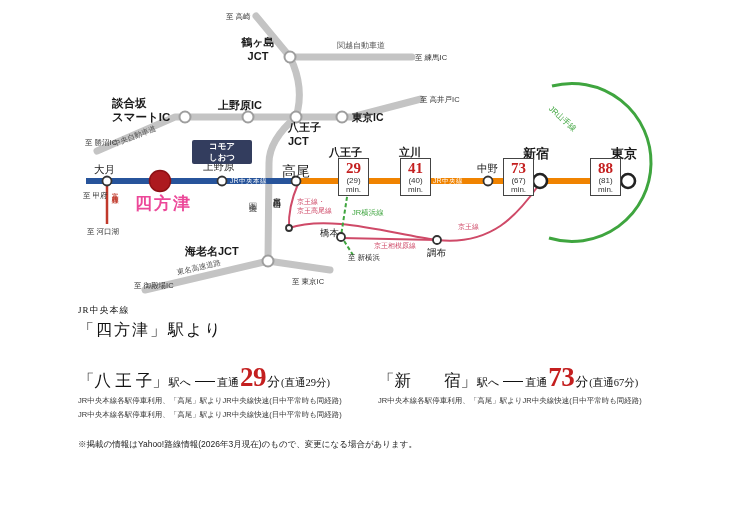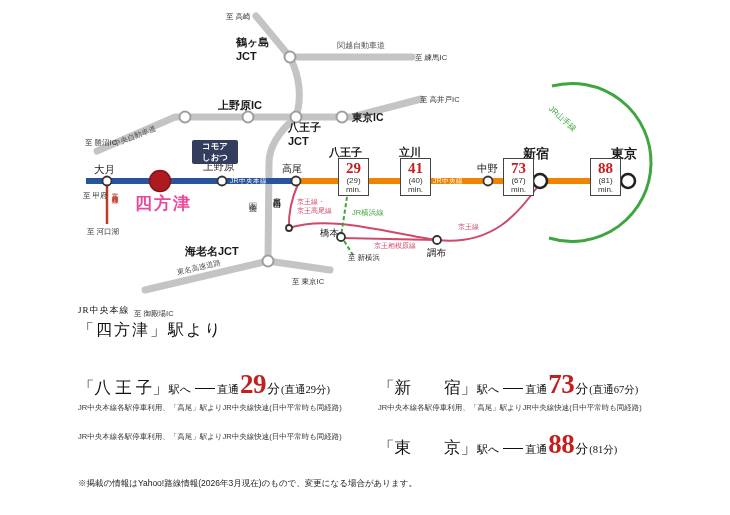--- a/index.html
+++ b/index.html
@@ -4,33 +4,33 @@
 <style>
   html,body{margin:0;padding:0;background:#fff;}
   body{width:730px;height:515px;overflow:hidden;position:relative;
        font-family:"Liberation Sans",sans-serif;color:#111;}
   .map{position:absolute;left:0;top:0;width:730px;height:300px;}
   .map svg{position:absolute;left:0;top:0;}
   .lbl{position:absolute;white-space:pre-line;line-height:1.25;color:#1a1a1a;}
   .v{writing-mode:vertical-rl;text-orientation:upright;letter-spacing:1px;}
   .bold{font-weight:700;}
   .onrail{color:#fff;letter-spacing:.5px;line-height:1;}
-  .komoa{position:absolute;left:192px;top:140px;width:46px;height:24px;background:#333d5e;
+  .komoa{position:absolute;left:192px;top:140px;width:60px;height:24px;background:#333d5e;
          color:#fff;font-size:8.5px;font-weight:700;text-align:center;line-height:1.35;
          white-space:pre-line;border-radius:2px;padding-top:1px;box-sizing:border-box;}
   .timebox{position:absolute;width:31px;height:38px;background:#fff;border:1.2px solid #444;
            text-align:center;box-sizing:border-box;padding-top:2px;}
   .tb-num{font-family:"Liberation Serif",serif;font-weight:700;font-size:15px;line-height:15px;color:#c41f1f;}
   .tb-paren{font-size:8px;line-height:9px;color:#333;}
   .tb-unit{font-size:8px;line-height:9px;color:#333;}
   .info{position:absolute;left:0;top:300px;width:730px;box-sizing:border-box;
         padding:4px 28px 0 78px;font-family:"Liberation Serif",serif;}
   .info-line{font-size:9px;letter-spacing:1px;}
   .info-from{font-size:16px;letter-spacing:2px;margin-top:3px;}
-  .routes{display:grid;grid-template-columns:300px 1fr;row-gap:15px;margin-top:28px;}
+  .routes{display:grid;grid-template-columns:300px 1fr;margin-top:21px;}
   .route-main{white-space:nowrap;}
   .r-name{font-size:16.5px;}
   .r-eki{font-size:11px;}
   .r-dash{display:inline-block;width:20px;height:1px;background:#111;vertical-align:4px;margin:0 2px 0 4px;}
   .r-via{font-size:11px;}
   .r-num{font-size:27px;font-weight:700;color:#c41f1f;letter-spacing:-.5px;padding:0 1px;}
   .r-fun{font-size:13px;}
   .r-paren{font-size:10.5px;margin-left:1px;}
   .route-note{font-family:"Liberation Sans",sans-serif;font-size:7.5px;color:#333;
               margin-top:3px;line-height:1.45;white-space:pre-line;}
@@ -82,51 +82,53 @@
     <circle cx="628" cy="181" r="7" fill="#fff" stroke="#222" stroke-width="2.6"></circle>
     <circle cx="160" cy="181" r="10.5" fill="#ad1a1f" stroke="#8c1014" stroke-width="1.5"></circle>
   </svg>
 
   <span class="lbl" style="left:226px;top:12px;font-size:7.5px;color:#333;">至 高崎</span>
   <span class="lbl" style="left:415px;top:53px;font-size:7.5px;color:#333;">至 練馬IC</span>
   <span class="lbl" style="left:420px;top:95px;font-size:7.5px;color:#333;">至 高井戸IC</span>
   <span class="lbl" style="left:85px;top:138px;font-size:7.5px;color:#333;">至 勝沼IC</span>
   <span class="lbl" style="left:83px;top:191px;font-size:7.5px;color:#333;">至 甲府</span>
   <span class="lbl" style="left:87px;top:227px;font-size:7.5px;color:#333;">至 河口湖</span>
-  <span class="lbl" style="left:134px;top:281px;font-size:7.5px;color:#333;margin-top:28px;">至 御殿場IC</span>
+  <span class="lbl" style="left:134px;top:281px;font-size:7.5px;color:#333;">至 御殿場IC</span>
   <span class="lbl" style="left:292px;top:277px;font-size:7.5px;color:#333;">至 東京IC</span>
   <span class="lbl" style="left:348px;top:253px;font-size:7.5px;color:#333;">至 新横浜</span>
 
   <span class="lbl" style="left:337px;top:41px;font-size:8px;color:#555;">関越自動車道</span>
   <span class="lbl" style="left:112px;top:140px;font-size:7.5px;color:#555;transform:rotate(-21deg);transform-origin:0 0;">中央自動車道</span>
   <span class="lbl v" style="left:247px;top:196px;font-size:8px;color:#555;">圏央道</span>
   <span class="lbl" style="left:176px;top:268px;font-size:7.5px;color:#555;transform:rotate(-13deg);transform-origin:0 0;">東名高速道路</span>
 
-  <span class="lbl bold" style="left:236px;top:36px;width:44px;font-size:11px;">鶴ヶ島
+  <span class="lbl bold" style="left:236px;top:36px;width:44px;font-size:11px;text-align:center;">鶴ヶ島
 JCT</span>
+  <span class="lbl bold" style="left:112px;top:96px;font-size:11.5px;">談合坂
+スマートIC</span>
   <span class="lbl bold" style="left:218px;top:99px;font-size:11px;">上野原IC</span>
   <span class="lbl bold" style="left:288px;top:121px;font-size:11px;">八王子
 JCT</span>
   <span class="lbl bold" style="left:352px;top:111px;font-size:10.5px;">東京IC</span>
   <span class="lbl bold" style="left:185px;top:245px;font-size:11px;">海老名JCT</span>
 
   <span class="lbl onrail" style="left:230px;top:178px;font-size:6.5px;">JR中央本線</span>
   <span class="lbl onrail" style="left:433px;top:178px;font-size:6.5px;">JR中央線</span>
   <span class="lbl" style="left:553px;top:104px;font-size:8px;color:#3fa53f;transform:rotate(42deg);transform-origin:0 0;">JR山手線</span>
   <span class="lbl" style="left:352px;top:208px;font-size:7.5px;color:#3fa53f;">JR横浜線</span>
   <span class="lbl" style="left:297px;top:198px;font-size:7px;color:#cf4a68;">京王線・
 京王高尾線</span>
   <span class="lbl" style="left:374px;top:242px;font-size:7px;color:#cf4a68;">京王相模原線</span>
   <span class="lbl" style="left:458px;top:223px;font-size:7px;color:#cf4a68;">京王線</span>
   <span class="lbl v" style="left:110px;top:187px;font-size:7px;color:#c0392b;">富士急行線</span>
 
   <span class="lbl" style="left:94px;top:163px;font-size:10.5px;">大月</span>
   <span class="lbl bold" style="left:135px;top:193px;font-size:17px;color:#ec4899;letter-spacing:2px;">四方津</span>
   <span class="lbl" style="left:203px;top:160px;font-size:10.5px;">上野原</span>
-  <span class="lbl" style="left:282px;top:163px;font-size:10px;">高尾</span>
+  <span class="lbl" style="left:282px;top:163px;font-size:14px;">高尾</span>
   <span class="lbl v" style="left:271px;top:191px;font-size:8px;">高尾山口</span>
   <span class="lbl" style="left:329px;top:146px;font-size:11px;font-weight:600;">八王子</span>
   <span class="lbl" style="left:399px;top:146px;font-size:11px;font-weight:700;">立川</span>
   <span class="lbl" style="left:477px;top:162px;font-size:10.5px;">中野</span>
   <span class="lbl" style="left:523px;top:146px;font-size:13px;font-weight:600;">新宿</span>
   <span class="lbl" style="left:611px;top:146px;font-size:13px;font-weight:600;">東京</span>
   <span class="lbl" style="left:320px;top:227px;font-size:9.5px;">橋本</span>
   <span class="lbl" style="left:427px;top:247px;font-size:9.5px;">調布</span>
 
   <div class="komoa">コモア
@@ -168,22 +170,19 @@
     <div class="route">
       <div class="route-main">
         <span class="r-name">「新　　宿」</span><span class="r-eki">駅へ</span><span class="r-dash"></span><span class="r-via">直通</span><span class="r-num">73</span><span class="r-fun">分</span><span class="r-paren">(直通67分)</span>
       </div>
       <div class="route-note">JR中央本線各駅停車利用、「高尾」駅よりJR中央線快速(日中平常時も同経路)</div>
     </div>
     <div class="route">
       <div class="route-note">JR中央本線各駅停車利用、「高尾」駅よりJR中央線快速(日中平常時も同経路)</div>
     </div>
     <div class="route">
-      <div class="route-main">
-        <span class="r-name">「東　　京」</span><span class="r-eki">駅へ</span><span class="r-dash"></span><span class="r-via">直通</span><span class="r-num">88</span><span class="r-fun">分</span><span class="r-paren">(81分)</span>
-      </div>
     </div>
   </div>
 
   <div class="foot">
     <div>※掲載の情報はYahoo!路線情報(2026年3月現在)のもので、変更になる場合があります。</div>
   </div>
 </div>
 
 </body></html>

